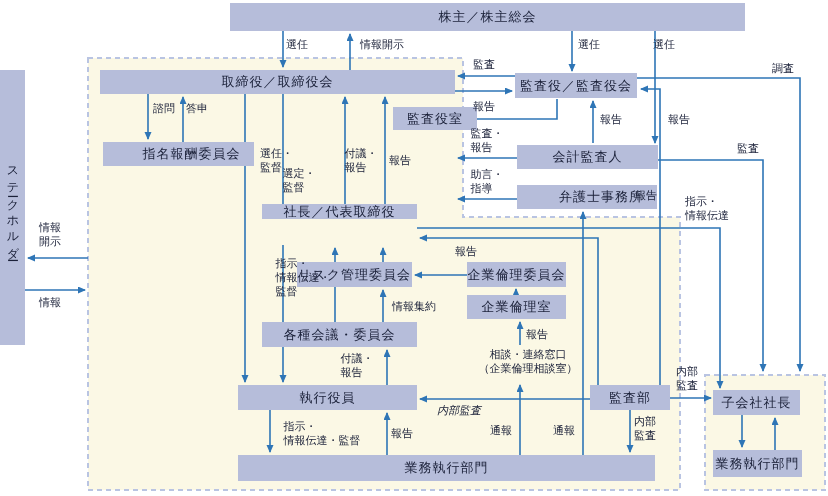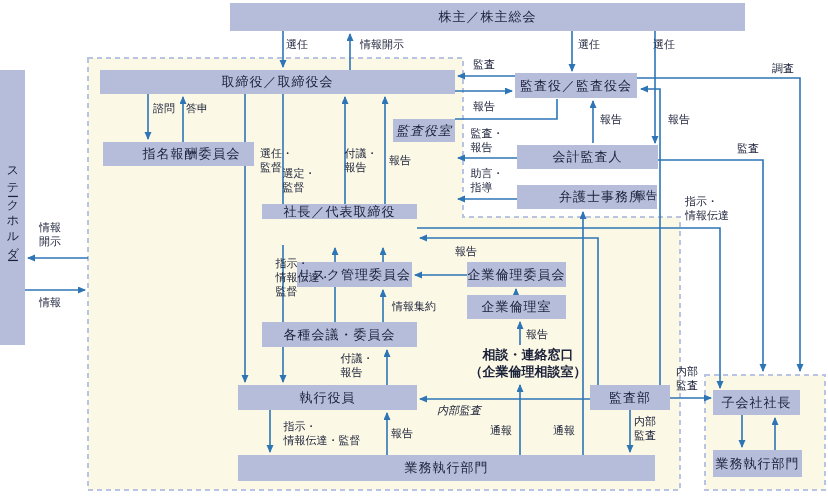--- a/index.html
+++ b/index.html
@@ -8,21 +8,21 @@
   #wires{position:absolute;left:0;top:0;z-index:1;}
   .box{position:absolute;z-index:2;background:#b6bdda;color:#1a2038;
        display:flex;align-items:center;justify-content:center;
        font-size:13px;font-weight:500;letter-spacing:1px;white-space:nowrap;}
   .stake{position:absolute;z-index:2;background:#b6bdda;color:#1a2038;
        display:flex;align-items:center;justify-content:center;
        writing-mode:vertical-rl;font-size:12px;letter-spacing:2px;}
   .lbl{position:absolute;z-index:3;color:#1a2038;font-size:11px;line-height:1.28;
        white-space:pre-line;transform:translateX(-50%);text-align:left;pointer-events:none;}
   .lbl.c{text-align:center;}
-  .lbl.big{font-size:13px;font-weight:700;line-height:1.3;}
+  .lbl.big{font-size:11px;font-weight:400;line-height:1.3;}
 </style>
 </head>
 <body>
 
 <div id="stage">
   <svg id="wires" width="828" height="496" viewBox="0 0 828 496">
     <defs>
       <marker id="ah" markerWidth="9" markerHeight="8" refX="7" refY="3.5" orient="auto" markerUnits="userSpaceOnUse">
         <path d="M0,0 L8,3.5 L0,7 Z" fill="#2e75b6"></path>
       </marker>
@@ -71,21 +71,21 @@
         <polyline points="742,415 742,447" fill="none" stroke="#2e75b6" stroke-width="1.6" marker-end="url(#ah)"></polyline>
         <polyline points="775,450 775,418" fill="none" stroke="#2e75b6" stroke-width="1.6" marker-end="url(#ah)"></polyline>
         <polyline points="88,258 28,258" fill="none" stroke="#2e75b6" stroke-width="1.6" marker-end="url(#ah)"></polyline>
         <polyline points="25,290 85,290" fill="none" stroke="#2e75b6" stroke-width="1.6" marker-end="url(#ah)"></polyline>
       </g>
   </svg>
   <div id="node-layer">
       <div class="box" style="left: 230px; top: 3px; width: 515px; height: 28px;">株主／株主総会</div>
       <div class="box" style="left: 100px; top: 70px; width: 355px; height: 24px;">取締役／取締役会</div>
       <div class="box" style="left: 515px; top: 73px; width: 122px; height: 25px;">監査役／監査役会</div>
-      <div class="box" style="left: 393px; top: 119px; width: 62px; height: 23px; font-style: italic;">監査役室</div>
+      <div class="box" style="left: 393px; top: 107px; width: 84px; height: 23px;">監査役室</div>
       <div class="box" style="left: 103px; top: 142px; width: 125px; height: 24px; padding-left: 26px;">指名報酬委員会</div>
       <div class="box" style="left: 517px; top: 145px; width: 141px; height: 24px;">会計監査人</div>
       <div class="box" style="left: 517px; top: 185px; width: 112px; height: 24px; padding-left: 28px;">弁護士事務所</div>
       <div class="box" style="left: 262px; top: 204px; width: 155px; height: 15px;">社長／代表取締役</div>
       <div class="box" style="left: 297px; top: 262px; width: 115px; height: 25px;">リスク管理委員会</div>
       <div class="box" style="left: 467px; top: 262px; width: 99px; height: 25px;">企業倫理委員会</div>
       <div class="box" style="left: 467px; top: 295px; width: 99px; height: 24px;">企業倫理室</div>
       <div class="box" style="left: 262px; top: 322px; width: 155px; height: 25px;">各種会議・委員会</div>
       <div class="box" style="left: 238px; top: 385px; width: 179px; height: 25px;">執行役員</div>
       <div class="box" style="left: 590px; top: 385px; width: 80px; height: 25px;">監査部</div>
@@ -107,21 +107,21 @@
       <div class="lbl" style="left: 197px; top: 101px;">答申</div>
       <div class="lbl" style="left: 261px; top: 146px; padding-left: 31px;">選任・
 監督</div>
       <div class="lbl" style="left: 299px; top: 146px; margin-top: 20px;">選定・
 監督</div>
       <div class="lbl" style="left: 361px; top: 146px;">付議・
 報告</div>
       <div class="lbl" style="left: 400px; top: 153px;">報告</div>
       <div class="lbl" style="left: 487px; top: 126px;">監査・
 報告</div>
-      <div class="lbl" style="left: 487px; top: 167px; font-family: Liberation Mono, monospace;">助言・
+      <div class="lbl" style="left: 487px; top: 167px;">助言・
 指導</div>
       <div class="lbl" style="left: 611px; top: 112px;">報告</div>
       <div class="lbl" style="left: 679px; top: 112px;">報告</div>
       <div class="lbl" style="left: 646px; top: 188px;">報告</div>
       <div class="lbl" style="left: 707px; top: 194px;">指示・
 情報伝達</div>
       <div class="lbl" style="left: 466px; top: 244px;">報告</div>
       <div class="lbl" style="left: 303px; top: 256px;">指示・
 情報伝達・
 監督</div>

